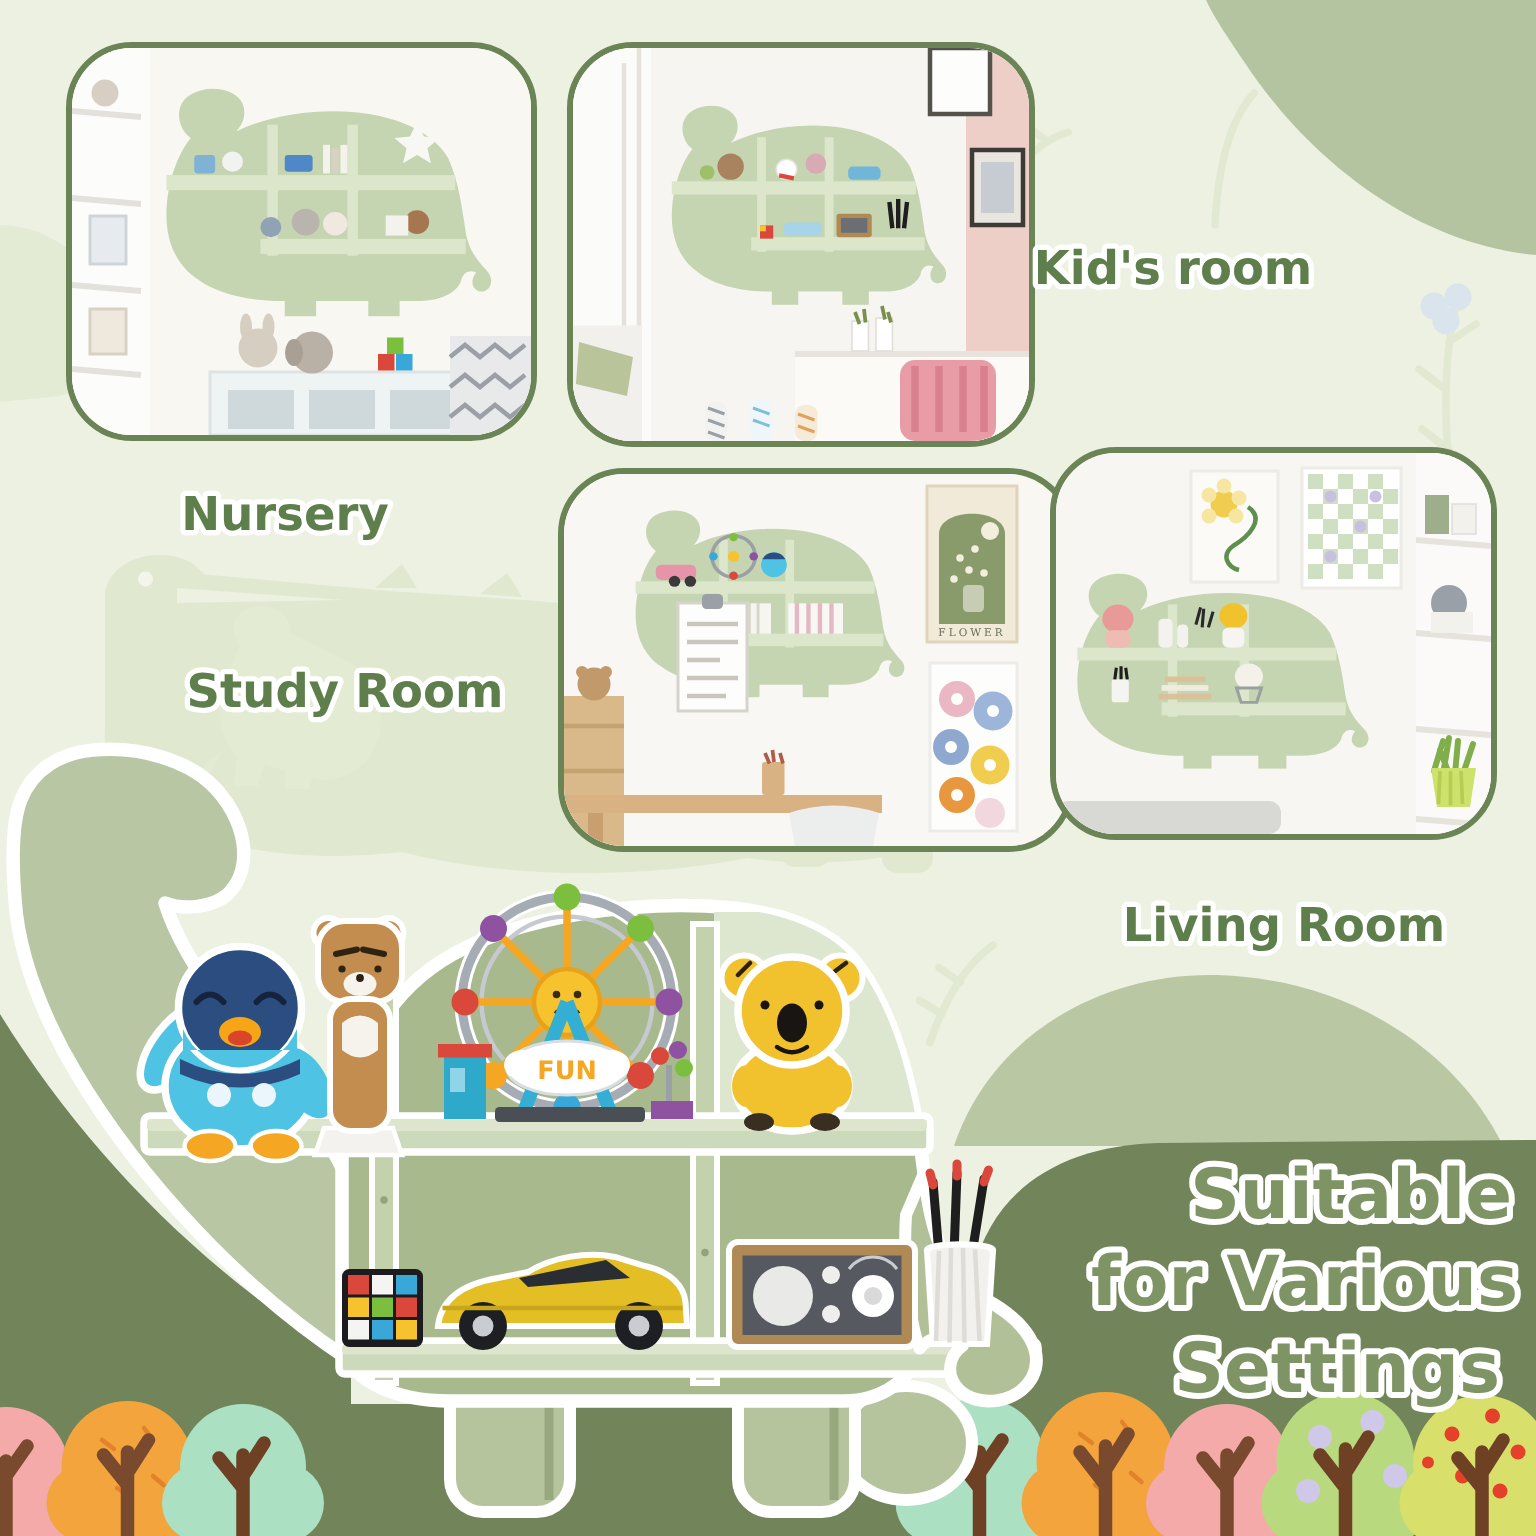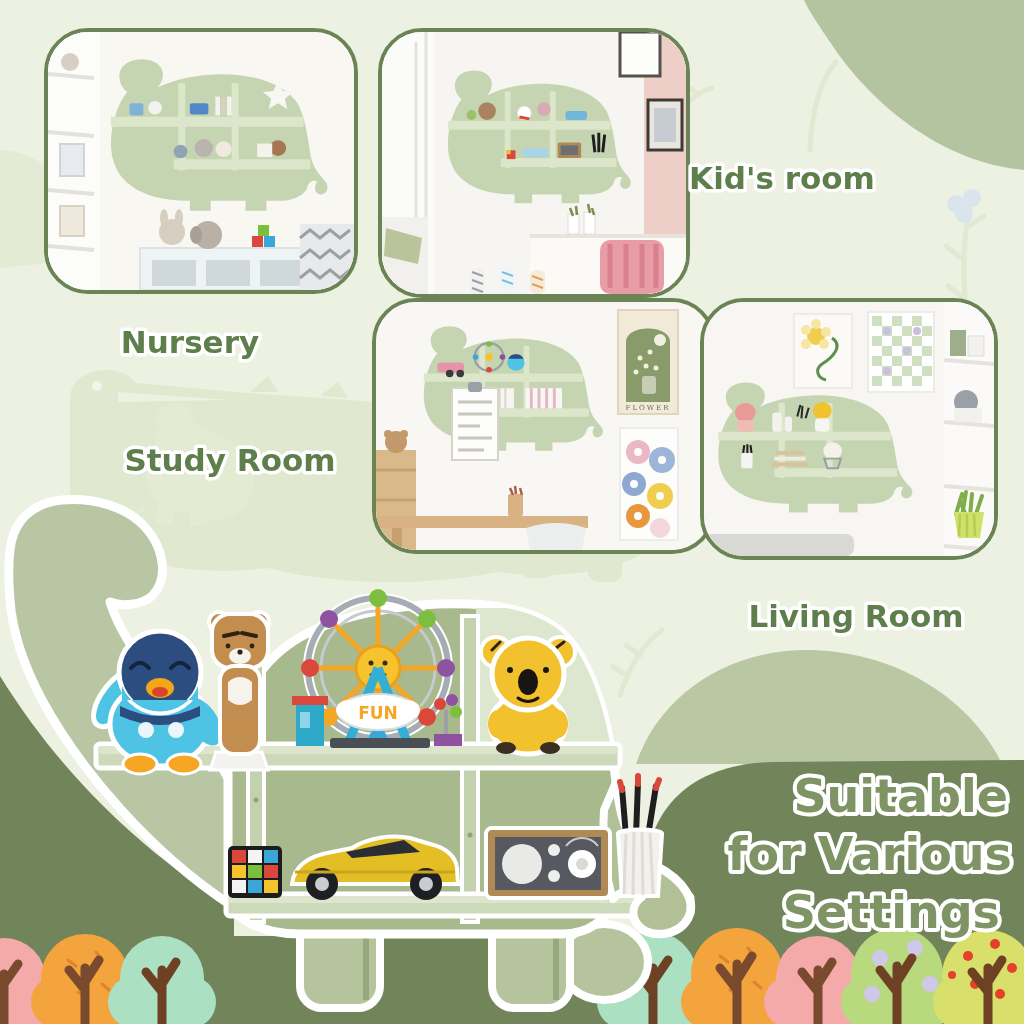--- a/index.html
+++ b/index.html
@@ -459,21 +459,21 @@
       <rect x="88" y="236" width="15" height="26" rx="6" fill="#f2f2f0"></rect>
       <path d="M90,240 l11,4 M90,248 l11,4 M90,256 l11,4" stroke="#9aa0a6" stroke-width="2"></path>
       <rect x="118" y="234" width="15" height="28" rx="6" fill="#eef6f9"></rect>
       <path d="M120,240 l11,4 M120,248 l11,4" stroke="#7fc0d8" stroke-width="2"></path>
       <rect x="148" y="238" width="15" height="24" rx="6" fill="#f6ead8"></rect>
       <path d="M150,244 l11,4 M150,252 l11,4" stroke="#e0a25a" stroke-width="2"></path>
     </g>
   </svg>
 </div>
 
-<div class="photo" style="left:372px;top:298px;width:344px;height:256px">
+<div class="photo" style="left:372px;top:312px;width:344px;height:256px">
   <svg width="306" height="248" viewBox="0 0 306 248">
     <rect width="306" height="248" fill="#f8f7f3"></rect>
     <g transform="translate(42,20) scale(0.96,0.92)">
       <use href="#mini-shelf"></use>
       <rect x="20" y="44" width="28" height="11" rx="4" fill="#e794ab"></rect>
       <circle cx="33" cy="56" r="4" fill="#3a3a3a"></circle>
           <circle cx="44" cy="56" r="4" fill="#3a3a3a"></circle>
       <circle cx="74" cy="38" r="15" fill="none" stroke="#9aa0a6" stroke-width="2.5"></circle>
       <circle cx="74" cy="38" r="4" fill="#f6c32f"></circle>
       <circle cx="74" cy="24" r="3" fill="#7cbf3f"></circle>

